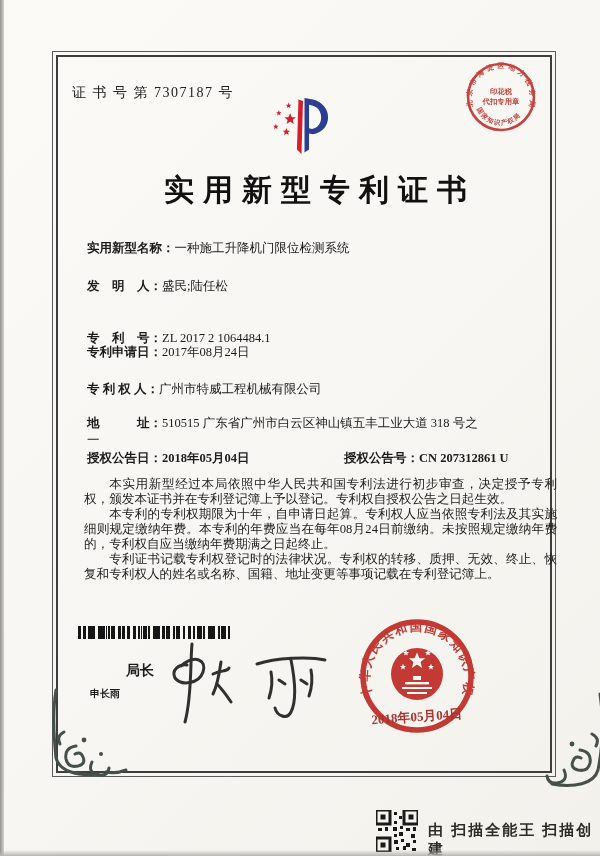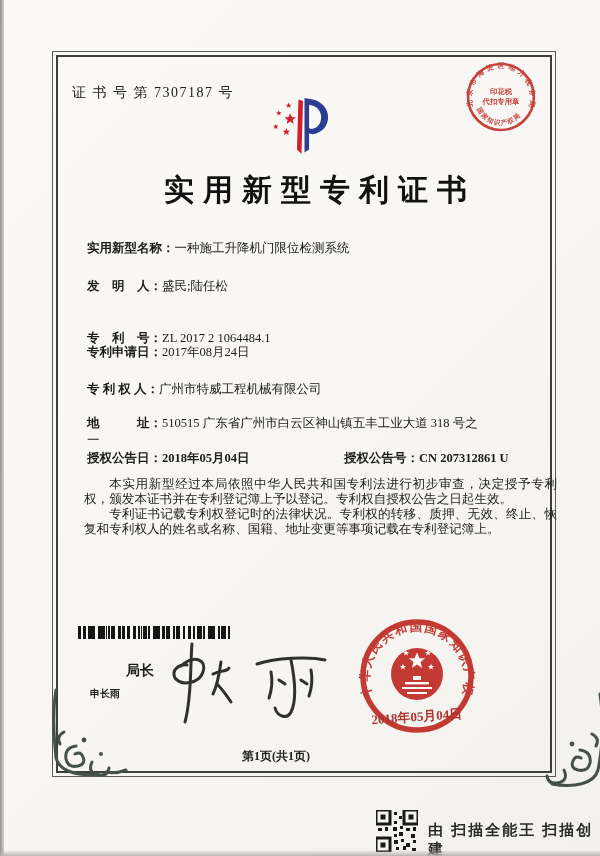--- a/index.html
+++ b/index.html
@@ -120,20 +120,21 @@
   </div>
   <div class="fld2" style="left:83px;top:450px">
     <span class="lab" style="font-weight:700">授权公告日：</span><span class="val" style="font-weight:600">2018年05月04日</span>
   </div>
   <div class="fld2" style="left:340px;top:450px">
     <span class="lab" style="font-weight:700">授权公告号：</span><span class="val" style="font-weight:600">CN 207312861 U</span>
   </div>
 
   <div class="body-text">
     <p>本实用新型经过本局依照中华人民共和国专利法进行初步审查，决定授予专利权，颁发本证书并在专利登记簿上予以登记。专利权自授权公告之日起生效。</p>
+    <p>本专利的专利权期限为十年，自申请日起算。专利权人应当依照专利法及其实施细则规定缴纳年费。本专利的年费应当在每年08月24日前缴纳。未按照规定缴纳年费的，专利权自应当缴纳年费期满之日起终止。</p>
     <p>专利证书记载专利权登记时的法律状况。专利权的转移、质押、无效、终止、恢复和专利权人的姓名或名称、国籍、地址变更等事项记载在专利登记簿上。</p>
   </div>
 
   <div class="barcode"></div>
 
   <div class="sign-title">局长</div>
   <div class="sign-name">申长雨</div>
 
   <svg class="signature" viewBox="0 0 180 92" fill="none" stroke="#1b1b1b" stroke-width="3" stroke-linecap="round" opacity="0.9">
     <path d="M22,30 C36,18 48,24 44,36 C40,48 22,50 16,42 C12,34 20,28 28,29"></path>
@@ -194,21 +195,20 @@
     <circle cx="55" cy="70" r="2" fill="#46504a" stroke="none"></circle>
   </svg>
   <svg class="ornament orn-br" viewBox="0 0 84 102" fill="none" stroke="#46504a" stroke-width="3" stroke-linecap="round">
     <path d="M8,4 C4,32 6,60 10,80 C14,94 34,98 56,94"></path>
     <path d="M28,60 q-12,2 -10,13 q2,9 12,7 q8,-2 5,-9 q-2,-6 -8,-3"></path>
     <path d="M44,80 q-5,11 7,13 q9,1 10,-7"></path>
     <path d="M16,44 q-8,4 -4,12"></path>
     <circle cx="36" cy="54" r="2.4" fill="#46504a" stroke="none"></circle>
   </svg>
 
-  <div class="page-info">第1页(共1页)</div>
 
   <svg class="qr" viewBox="0 0 42 42" fill="#1a1a1a">
     <rect x="0" y="0" width="14" height="14" fill="none" stroke="#1a1a1a" stroke-width="3"></rect>
     <rect x="4.5" y="4.5" width="5" height="5"></rect>
     <rect x="28" y="0" width="14" height="14" fill="none" stroke="#1a1a1a" stroke-width="3"></rect>
     <rect x="32.5" y="4.5" width="5" height="5"></rect>
     <rect x="0" y="28" width="14" height="14" fill="none" stroke="#1a1a1a" stroke-width="3"></rect>
     <rect x="4.5" y="32.5" width="5" height="5"></rect>
     <rect x="18" y="2" width="3" height="3"></rect>
       <rect x="23" y="6" width="3" height="3"></rect>

